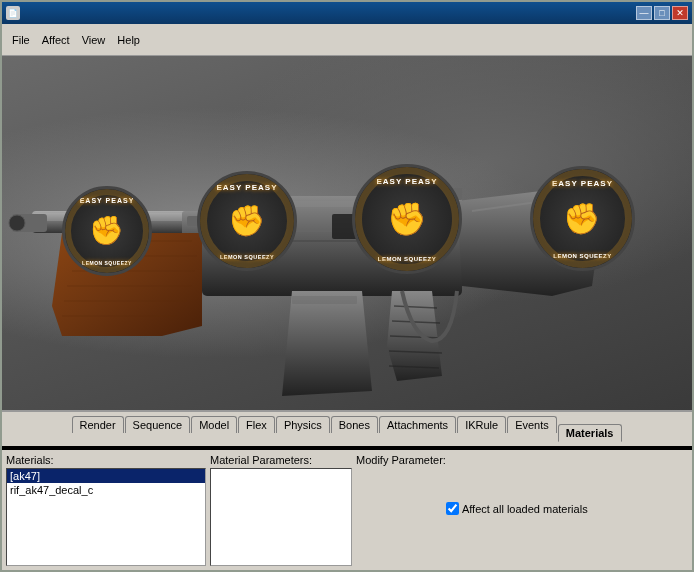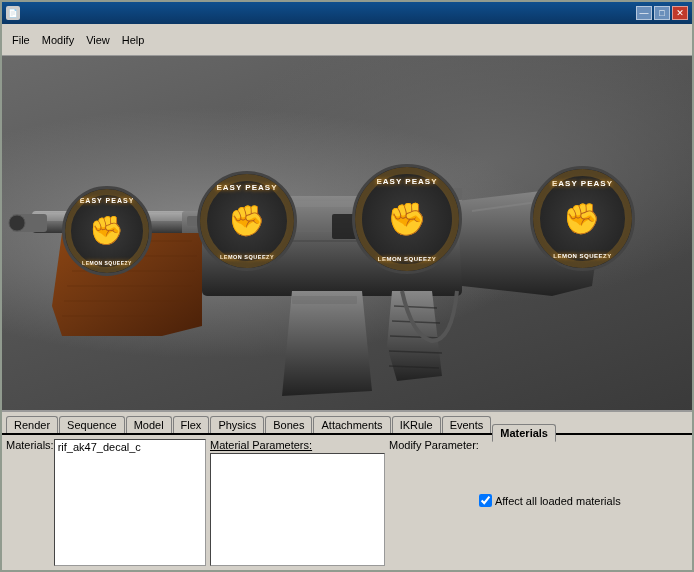--- a/index.html
+++ b/index.html
@@ -109,24 +109,25 @@
       border-top: 2px solid #999;
       flex-shrink: 0;
       display: flex;
       flex-direction: column;
     }
 
     
     .tabs {
       display: flex;
       align-items: flex-end;
-      padding: 3px 4px 0;
-      background: #d4d0c8;
-      border-bottom: 2px solid #000000;
+      padding: 3px 4px 13px;
+      background: #d4d0c8;
+      border-bottom: 4px solid #000000;
       flex-shrink: 0;
+      justify-content: center;
     }
 
     .tab {
       padding: 2px 7px;
       border: 1px solid #808080;
       border-bottom: none;
       background: #d4d0c8;
       cursor: pointer;
       font-size: 11px;
       margin-right: 1px;
@@ -146,21 +147,21 @@
     .content-area {
       flex: 1;
       display: flex;
       padding: 4px;
       gap: 4px;
     }
 
     
     .materials-section {
       display: flex;
-      flex-direction: row;
+      flex-direction: column;
       width: 200px;
     }
 
     .section-label {
       font-size: 11px;
       margin-bottom: 2px;
     }
 
     .list-box {
       flex: 1;
@@ -176,22 +177,21 @@
     }
     .list-item.selected {
       background: #0a246a;
       color: white;
     }
 
     
     .params-section {
       display: flex;
       flex-direction: column;
-      width: 175px;
-      text-decoration: underline;
+      width: 142px;
     }
 
     .params-box {
       flex: 1;
       border: 1px inset #999;
       background: white;
     }
 
     
     .modify-section {
@@ -241,21 +241,21 @@
     </div>
     <div class="title-buttons">
       <div class="title-btn minimize">—</div>
       <div class="title-btn maximize">□</div>
       <div class="title-btn close">✕</div>
     </div>
   </div>
 
   <div class="menu-bar">
     <div class="menu-item">File</div>
-    <div class="menu-item">Modify</div>
+    <div class="menu-item">Affect</div>
     <div class="menu-item">View</div>
     <div class="menu-item">Help</div>
   </div>
 
   <div class="viewport">
     <div class="viewport-bg"></div>
 
     <div class="gun-svg-container">
       <svg width="694" height="380" viewBox="0 0 694 380" xmlns="http://www.w3.org/2000/svg">
 
@@ -374,20 +374,21 @@
       <div class="tab">IKRule</div>
       <div class="tab">Events</div>
       <div class="tab active">Materials</div>
     </div>
 
     <div class="content-area">
 
       <div class="materials-section">
         <div class="section-label">Materials:</div>
         <div class="list-box">
+          <div class="list-item selected">[ak47]</div>
           <div class="list-item">rif_ak47_decal_c</div>
         </div>
       </div>
 
       <div class="params-section">
         <div class="section-label">Material Parameters:</div>
         <div class="params-box"></div>
       </div>
 
       <div class="modify-section">

